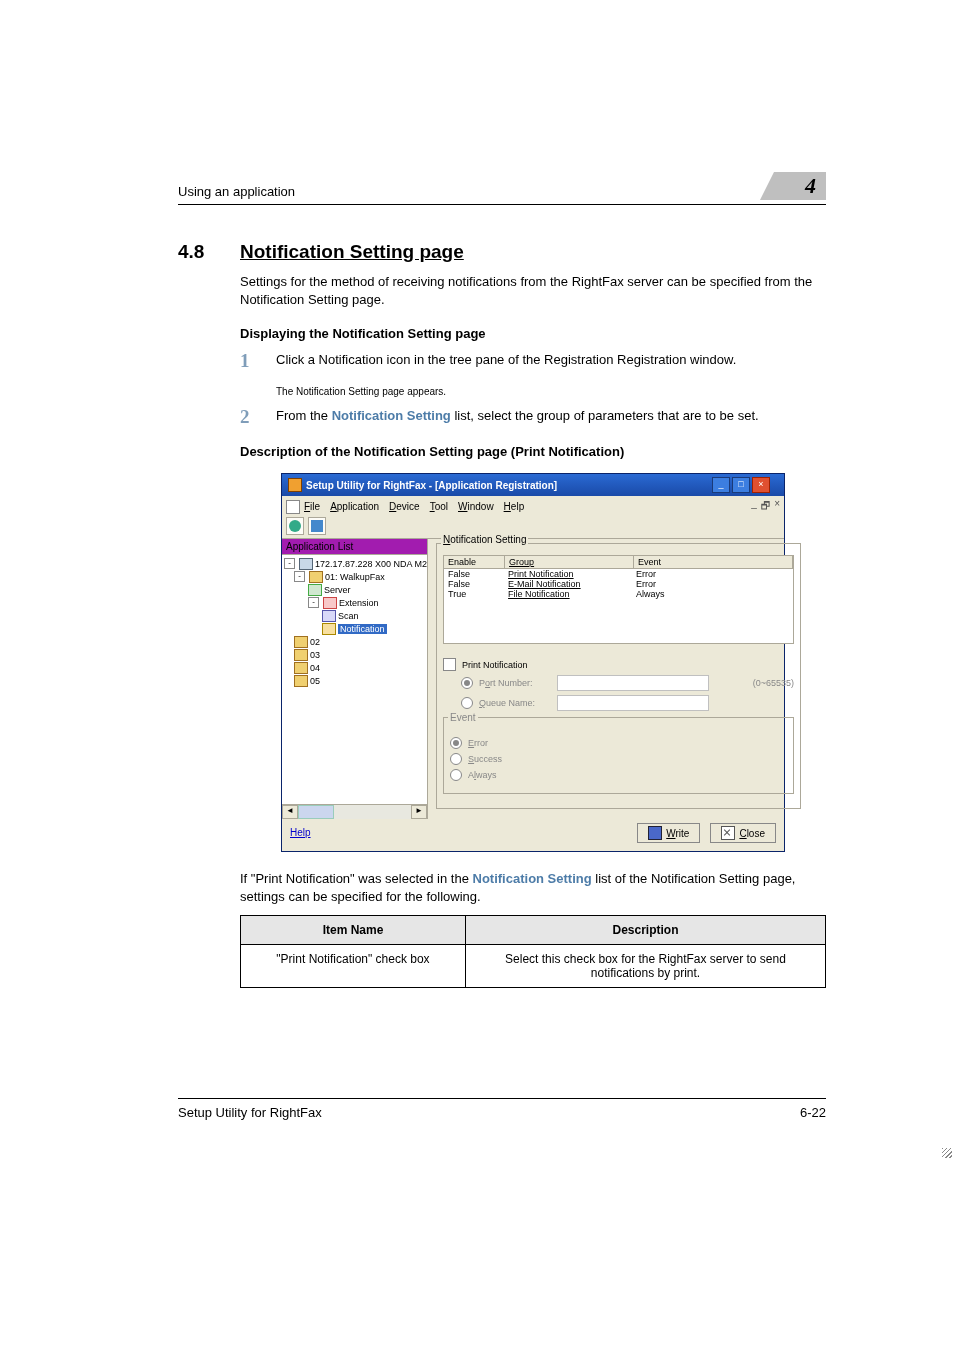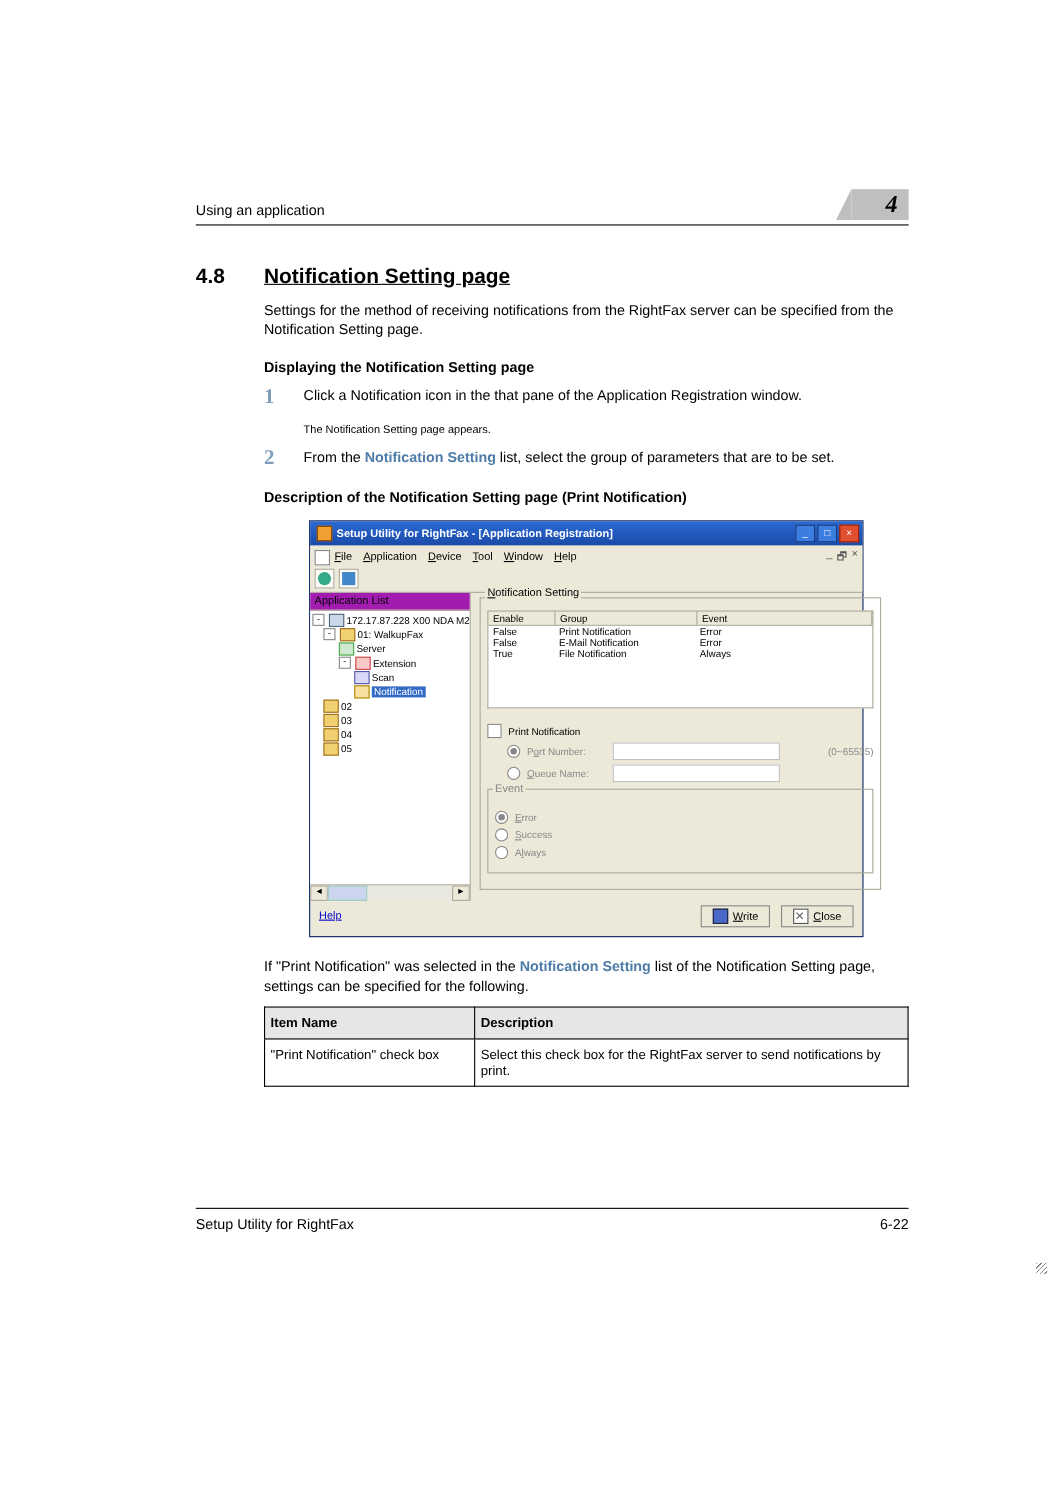--- a/index.html
+++ b/index.html
@@ -122,21 +122,21 @@
     font-size: 9px;
     font-family: Tahoma, Arial, sans-serif;
     background: #ece9d8;
     color:#000;
   }
   .titlebar-outer {
     background: linear-gradient(#2a6ad3,#1a4aa8);
     color: #fff;
     display: flex;
     align-items: center;
-    padding: 2px 3px 2px 6px;
+    padding: 2px 14px 2px 6px;
     height: 18px;
   }
   .titlebar-outer .title-icon {
     width:12px;height:12px;background:#f0a030;margin-right:4px;border:1px solid #804000;
   }
   .titlebar-outer .tt { flex:1; font-weight:bold; font-size:10px;}
   .win-btns { display:flex; gap:2px;}
   .win-btn { width:16px;height:14px;background:#3c7ee0;border:1px solid #1a3a78;color:#fff;font-size:9px;line-height:12px;text-align:center;}
   .win-btn.close{ background:#e05030;border-color:#a02000;}
   .menubar {
@@ -174,21 +174,21 @@
   .left-scroll{height:14px;background:#ece9d8;border-top:1px solid #aca899;display:flex;}
   .left-scroll .arrow{width:14px;background:#ece9d8;border:1px solid #aca899;text-align:center;font-size:8px;line-height:10px;}
   .left-scroll .thumb{width:34px;background:#cbd6ee;border:1px solid #9cb;}
   .left-scroll .track{flex:1;background:#e8e8e0;}
   .right-pane{flex:1;padding:4px 8px 4px 8px;position:relative;}
   .group-box{border:1px solid #aca899;padding:4px 6px 8px 6px;margin-bottom:6px;}
   .group-title{background:#ece9d8;font-size:10px;position:relative;top:-10px;left:-2px;display:inline-block;padding:0 2px;}
   .group-title .u{text-decoration:underline;}
   .list-head{display:flex;background:#ece9d8;border:1px solid #aca899;}
   .list-head div{border-right:1px solid #aca899;padding:1px 4px;font-size:9px;}
-  .col-en{width:52px;} .col-gr{width:120px;} .col-ev{width:150px;}
+  .col-en{width:52px;} .col-gr{width:120px;text-decoration:underline;} .col-ev{width:150px;}
   .list-body{border:1px solid #aca899;border-top:none;height:74px;background:#fff;}
   .list-body .lr{display:flex;font-size:9px;}
   .list-body .lr div{padding:0 4px;}
   .form-row{display:flex;align-items:center;font-size:9px;margin:4px 0;color:#888;}
   .form-row.enabled{color:#000;}
   .chk{width:11px;height:11px;border:1px solid #888;background:#fff;margin-right:6px;}
   .radio{width:10px;height:10px;border:1px solid #888;border-radius:50%;background:#fff;margin-right:6px;position:relative;}
   .radio.checked::after{content:"";position:absolute;inset:2px;border-radius:50%;background:#888;}
   .txtfield{border:1px solid #c0c0c0;height:14px;background:#fff;}
   .range-lbl{margin-left:auto;}
@@ -196,21 +196,21 @@
   .btn{border:1px solid #888;background:#ece9d8;padding:2px 10px;font-size:10px;display:flex;align-items:center;gap:4px;}
   .btn .bic{width:12px;height:12px;}
   .bic.save{background:#4a68c8;border:1px solid #223;}
   .bic.close{background:#fff;border:1px solid #555;position:relative;}
   .bic.close::before,.bic.close::after{content:"";position:absolute;left:1px;top:5px;width:8px;height:1px;background:#555;}
   .bic.close::before{transform:rotate(45deg);} .bic.close::after{transform:rotate(-45deg);}
   .help-link{color:#0000cc;text-decoration:underline;font-size:10px;padding:0 0 6px 8px;}
   .resize-grip{position:absolute;right:2px;bottom:2px;width:10px;height:10px;background:
     repeating-linear-gradient(135deg,#888 0 1px,transparent 1px 3px);}
   table.spec{border-collapse:collapse;width:100%;margin-top:10px;font-size:12px;}
-  table.spec th, table.spec td{border:1px solid #000;padding:7px 5px;text-align:left;vertical-align:top;}
+  table.spec th, table.spec td{border:1px solid #000;padding:7px 22px;text-align:center;vertical-align:top;}
   table.spec th{background:#e6e6e6;font-weight:bold;font-size:12px;}
   .footer{display:flex;justify-content:space-between;font-size:13px;margin-top:110px;border-top:1px solid #000;padding-top:6px;}
 </style>
 </head>
 <body>
 
 <div class="page">
 
   <div class="running-head">
     <span class="running-title">Using an application</span>
@@ -226,21 +226,21 @@
     <div class="h2-title">Notification Setting page</div>
   </div>
 
   <div class="body-block">
     <p class="body">Settings for the method of receiving notifications from the RightFax server can be specified from the Notification Setting page.</p>
 
     <div class="h3">Displaying the Notification Setting page</div>
 
     <div class="step">
       <div class="step-num">1</div>
-      <div class="step-text">Click a Notification icon in the that pane of the Application Registration window.</div>
+      <div class="step-text">Click a Notification icon in the tree pane of the Registration Registration window.</div>
     </div>
     <p class="step-sub">The Notification Setting page appears.</p>
 
     <div class="step">
       <div class="step-num">2</div>
       <div class="step-text">
         <span>From the </span><span class="blue-inline">Notification Setting</span><span> list, select the group of parameters that are to be set.</span>
       </div>
     </div>
 

